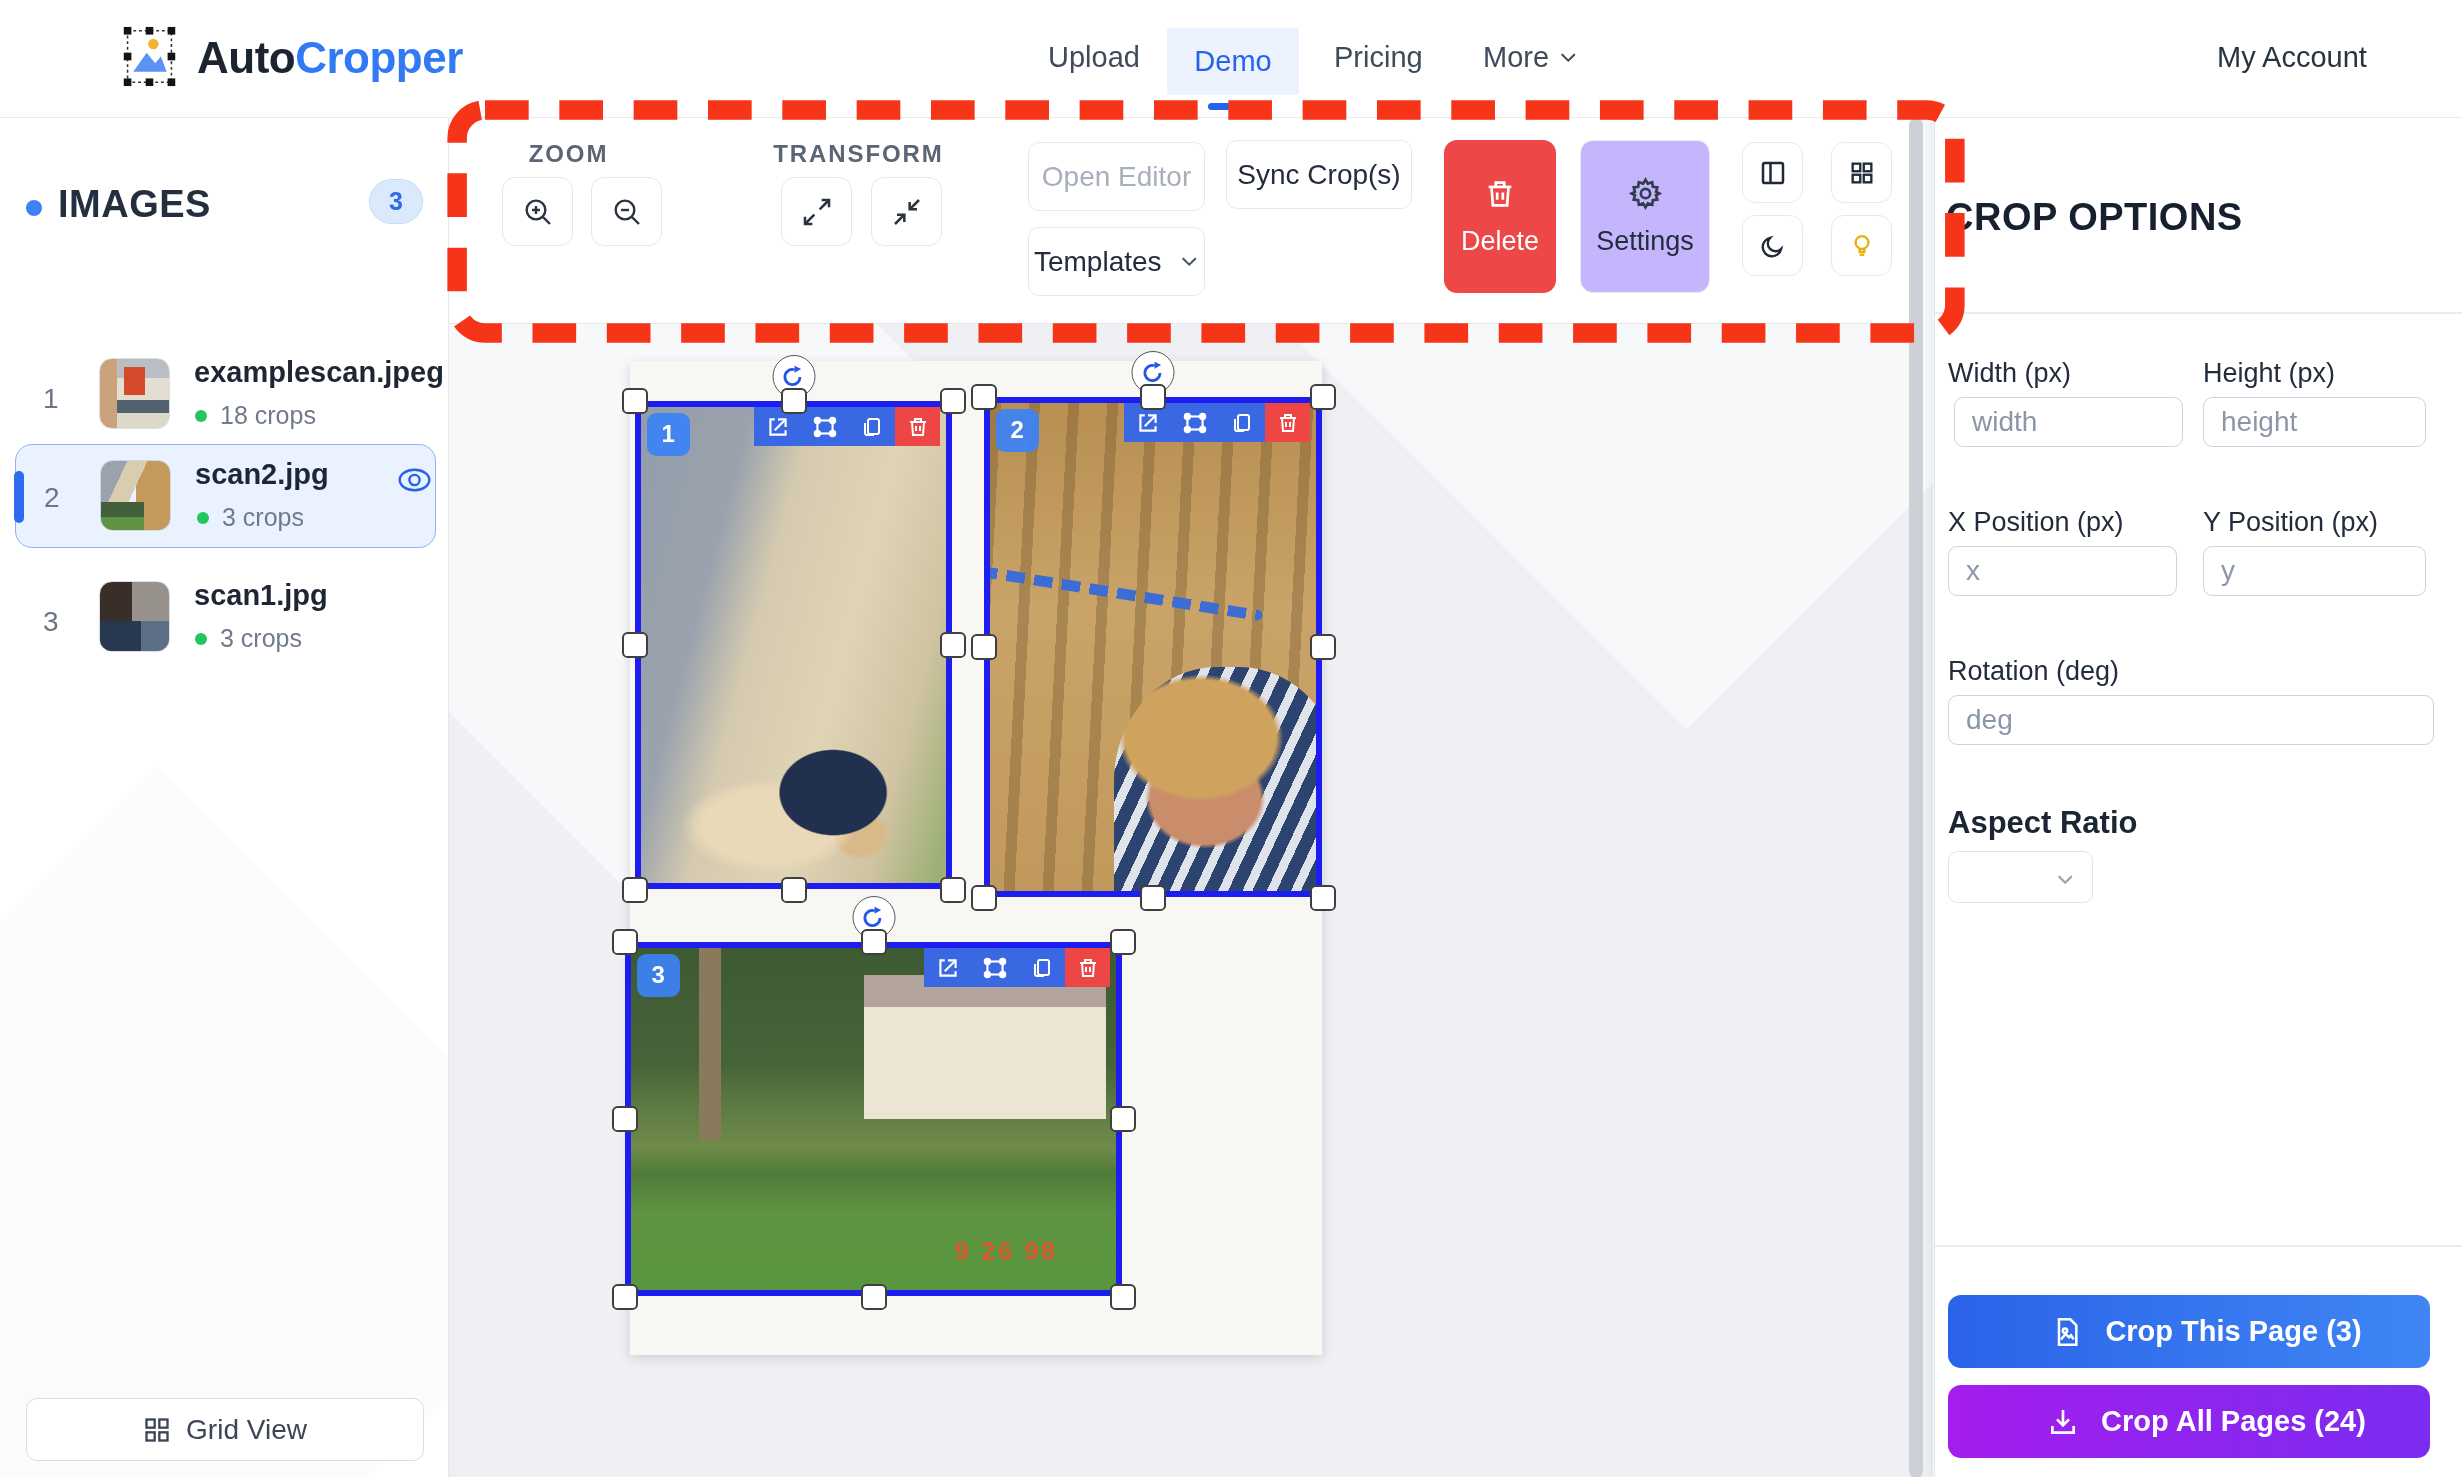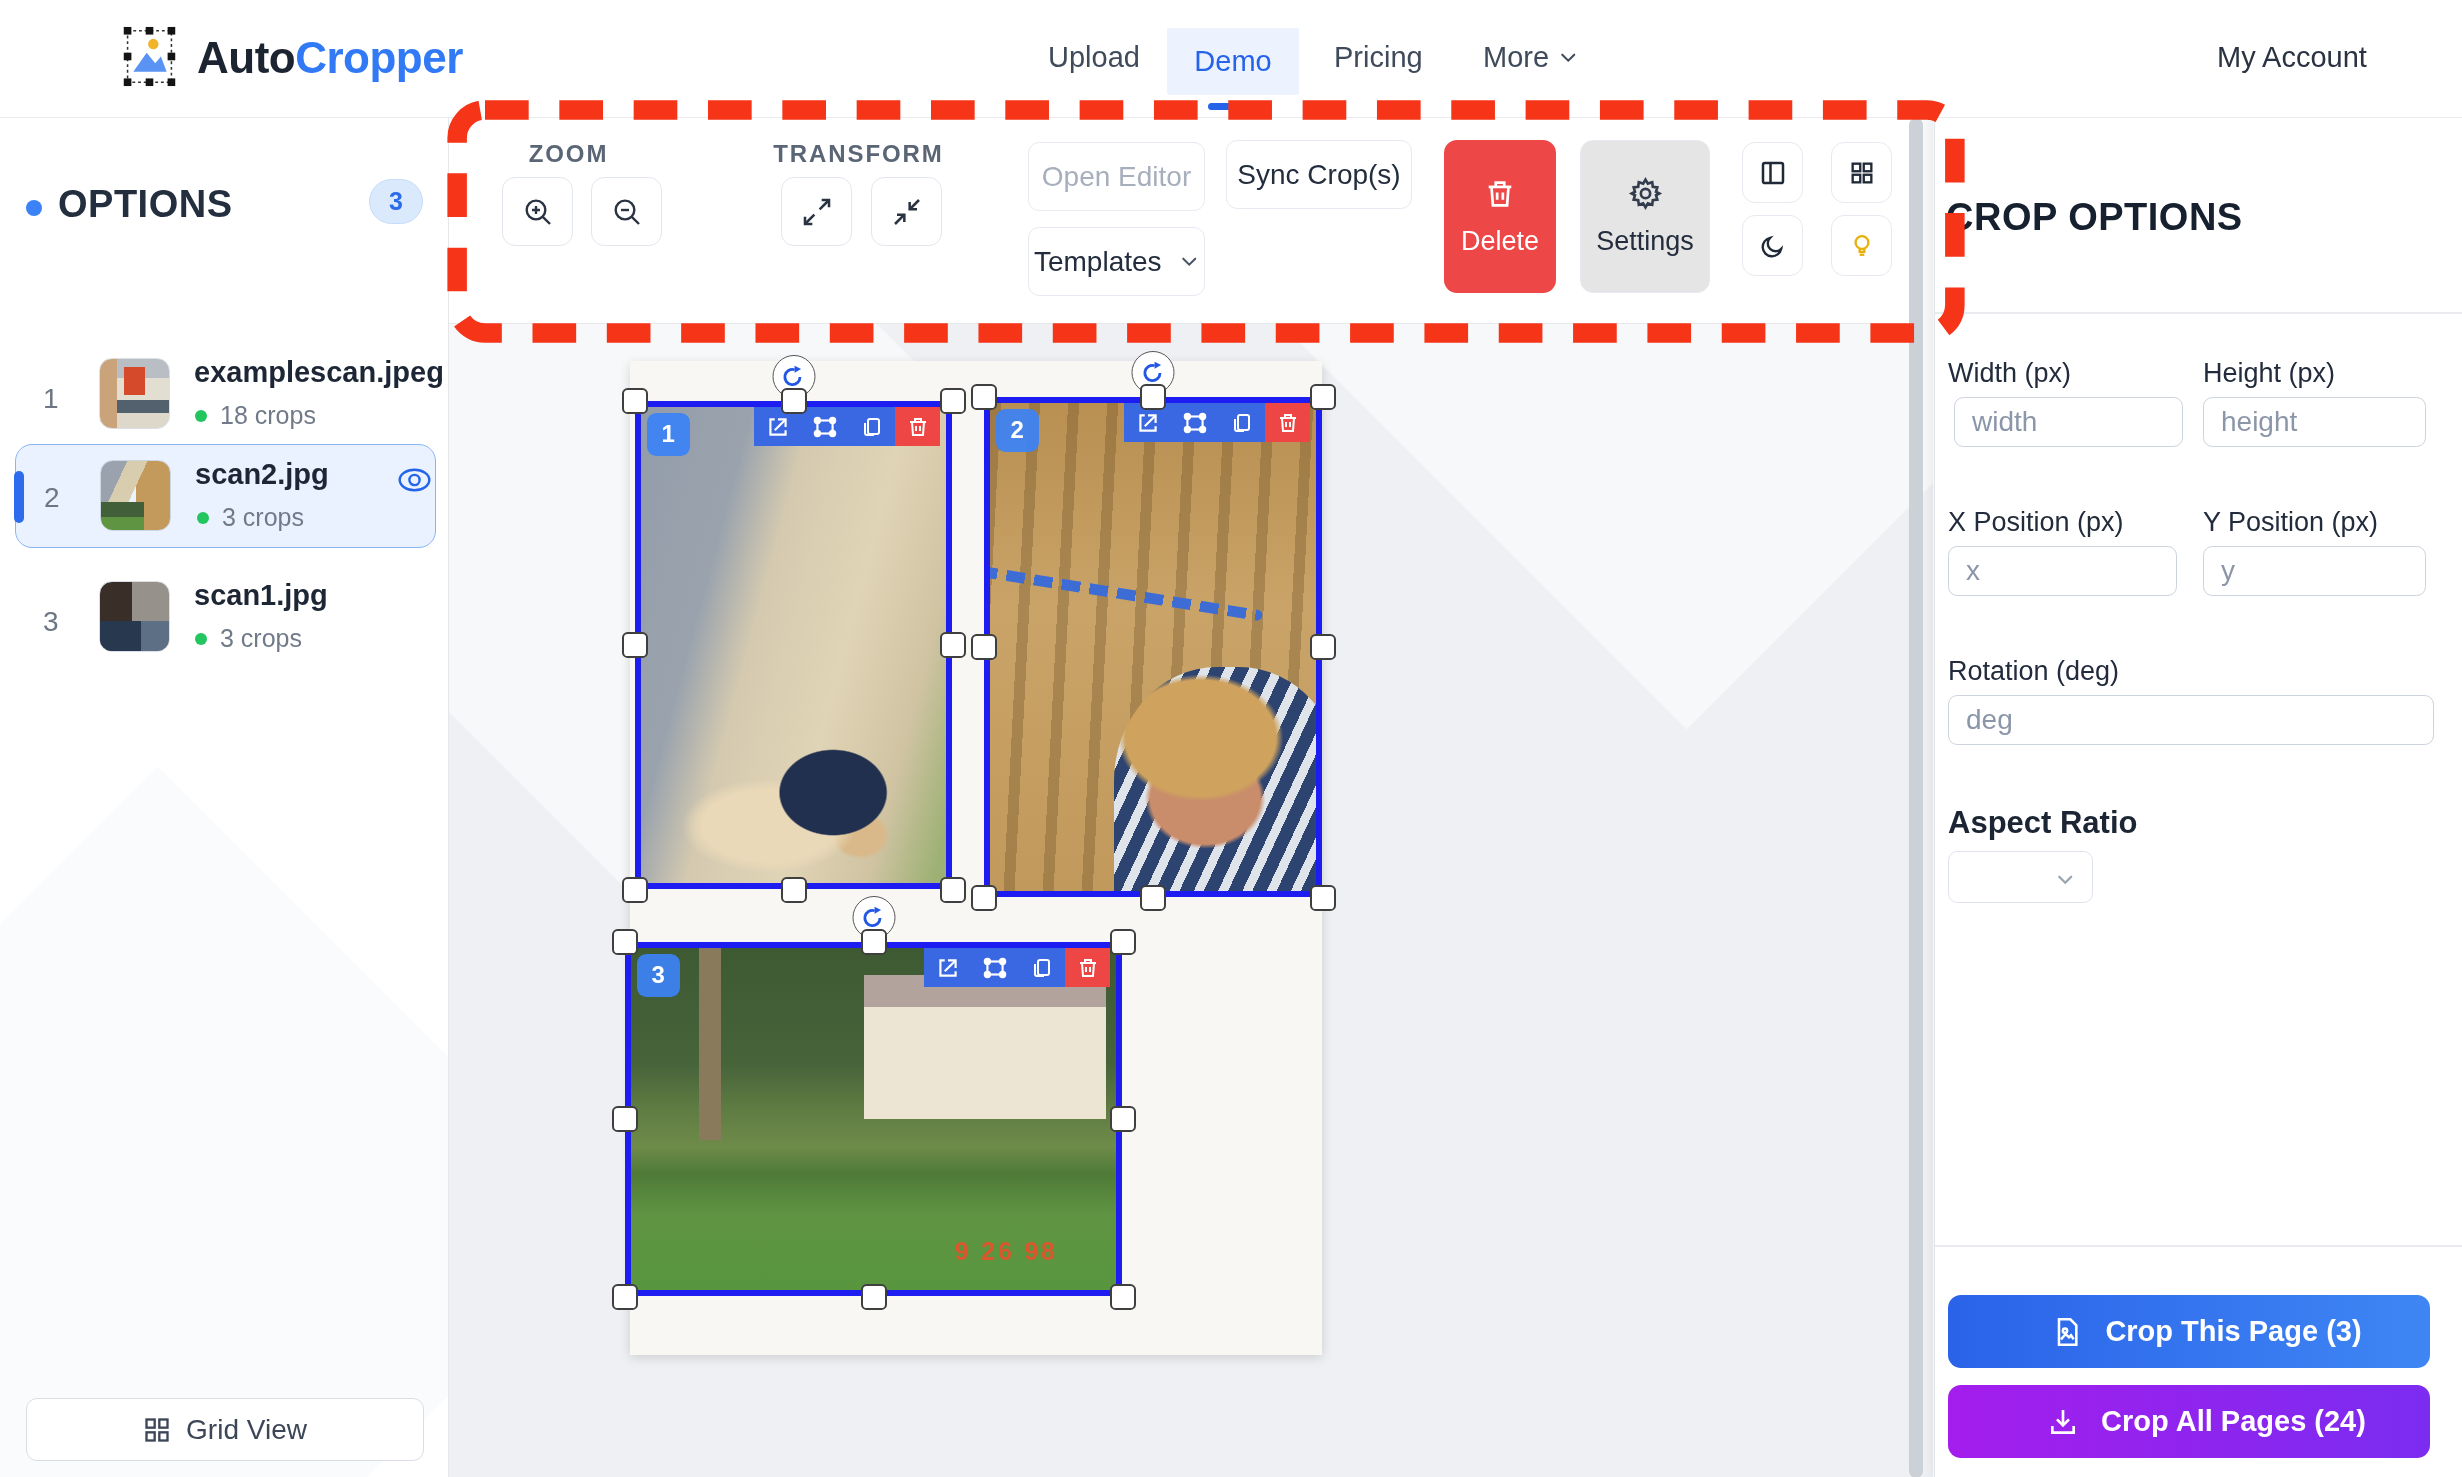--- a/index.html
+++ b/index.html
@@ -68,21 +68,21 @@
   .w1 { left:-112px; top:74px; width:577px; height:577px; }
   .w2 { left:884px; top:-242px; width:707px; height:707px; }
   .toolbar { position:absolute; left:0; top:0; width:1468px; height:206px; background:#fff; border-bottom:1.9px solid #e6e8ec; }
   .tb-label { position:absolute; top:22px; font-size:24px; font-weight:bold; color:#5a6575; letter-spacing:1.9px; }
   .lbl-zoom { left:521px; width:123px; text-align:center; }
   .lbl-transform { left:307px; width:205px; text-align:center; }
   .tb-sq { position:absolute; width:71px; height:69px; background:#fff; border:1.9px solid #e2e7ee; border-radius:13px; display:flex; align-items:center; justify-content:center; cursor:pointer; }
   .tb-wide { position:absolute; height:69px; background:#fff; border:1.9px solid #e6eaf0; border-radius:11px; display:flex; align-items:center; justify-content:center; cursor:pointer; font-size:28px; color:#232d3d; }
   .tb-tall { position:absolute; width:112px; height:153px; border-radius:13px; display:flex; flex-direction:column; align-items:center; justify-content:center; gap:15px; cursor:pointer; }
   .delete-btn { left:995px; top:22px; background:#ee4747; color:#fff; }
-  .settings-btn { left:1131px; top:22px; width:130px; background:#e5e5e5; border:1.9px solid #e6eaf0; color:#232d3d; }
+  .settings-btn { left:1131px; top:22px; width:130px; background:#c4b5fd; border:1.9px solid #e6eaf0; color:#232d3d; }
   .tb-tall span { font-size:27px; }
   .tb-icon-sm { position:absolute; width:61px; height:61px; background:#fff; border:1.9px solid #e6eaf0; border-radius:13px; display:flex; align-items:center; justify-content:center; cursor:pointer; }
   .open-editor { left:579px; top:24px; width:177px; color:#a7afbc; }
   .templates { left:579px; top:109px; width:177px; gap:17px; }
   .sync { left:777px; top:22px; width:186px; }
   .ib1 { left:1293px; top:24px; } .ib2 { left:1382px; top:24px; }
   .ib3 { left:1293px; top:97px; } .ib4 { left:1382px; top:97px; }
   .scrollstrip { position:absolute; left:1460px; top:0; width:14px; height:1360px; background:#ccd1d7; border-radius:7.4px; cursor:pointer; }
 
   
@@ -176,21 +176,21 @@
       <svg class="chev" viewBox="0 0 24 24" fill="none" stroke="#3f4a5a" stroke-width="2.4" stroke-linecap="round">
           <path d="M5 9 L12 16 L19 9"></path>
         </svg>
     </span>
     <span class="nav-item nav-account">My Account</span>
   </div>
 
   <div class="sidebar">
     <div class="sb-water"></div>
     <div class="sb-dot"></div>
-    <div class="sb-title">OPTIONS</div>
+    <div class="sb-title">IMAGES</div>
     <div class="sb-badge">3</div>
 
     <div class="sb-item sb-item-1">
       <span class="sb-num">1</span>
       <span class="sb-thumb t1"></span>
       <span class="sb-name">examplescan.jpeg</span>
       <span class="sb-cropline">
           <span class="sb-greendot"></span>
           <span class="sb-crops">18 crops</span>
         </span>

